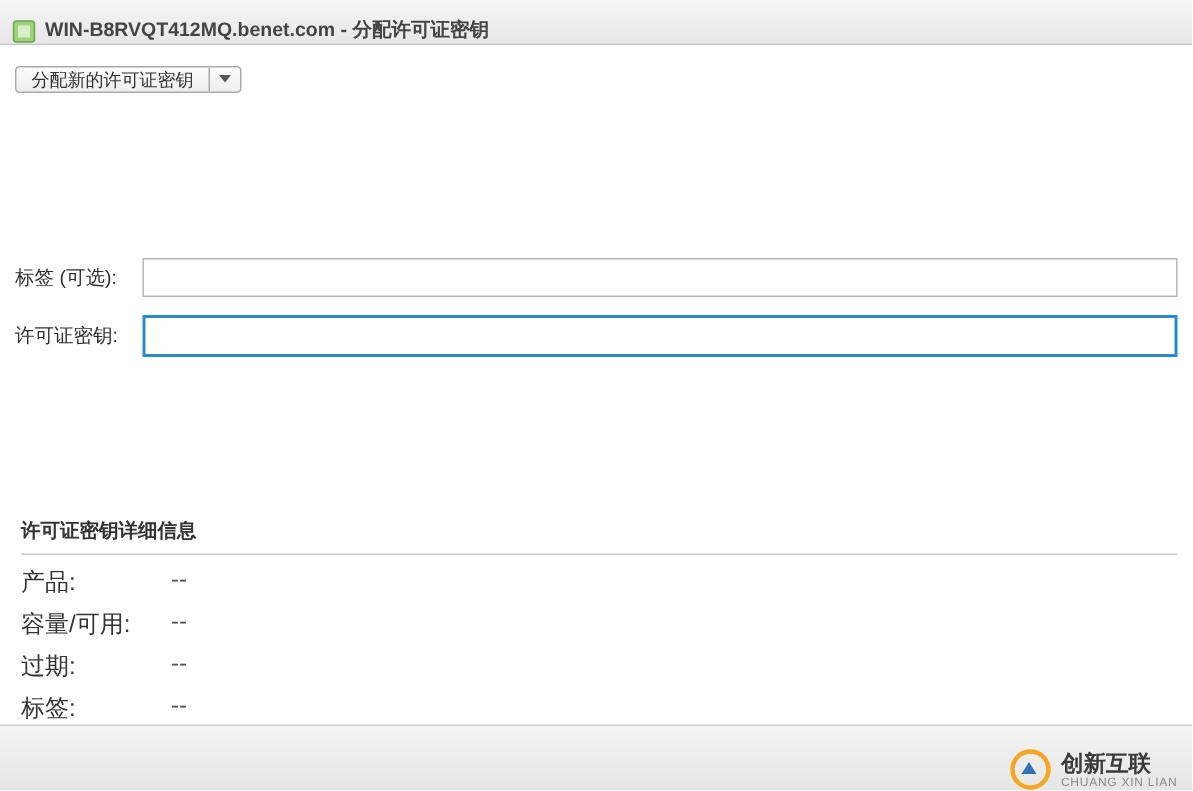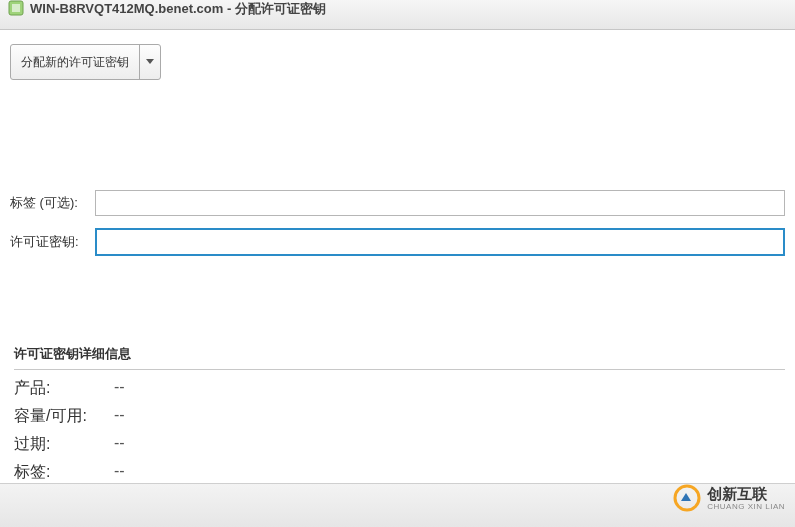--- a/index.html
+++ b/index.html
@@ -11,21 +11,21 @@
       width: 795px;
       height: 527px;
       overflow: hidden;
       position: relative;
     }
     .titlebar {
       background: linear-gradient(#f6f6f6, #e7e7e7);
       border-bottom: 1px solid #c6c6c6;
       height: 30px;
       display: flex;
-      align-items: flex-start;
+      align-items: flex-end;
       padding: 0 8px;
     }
     .titlebar-icon {
       width: 16px;
       height: 16px;
       margin-right: 6px;
       display: inline-flex;
     }
     .titlebar-text {
       font-weight: bold;
@@ -33,21 +33,21 @@
       font-size: 13px;
     }
     .toolbar {
       padding: 14px 10px 10px 10px;
     }
     .split-button {
       display: inline-flex;
       border: 1px solid #aaa;
       border-radius: 3px;
       background: linear-gradient(#fdfdfd, #ededed);
-      height: 36px;
+      height: 18px;
       overflow: hidden;
       cursor: pointer;
     }
     .split-button-main {
       padding: 4px 10px;
       border-right: 1px solid #aaa;
       display: flex;
       align-items: center;
       font-size: 12px;
       color: #333;
@@ -114,21 +114,21 @@
     .bottom-bar {
       position: absolute;
       bottom: 0;
       left: 0;
       right: 0;
       height: 44px;
       background: linear-gradient(#f3f3f3, #e6e6e6);
       border-top: 1px solid #cfcfcf;
       display: flex;
       justify-content: flex-end;
-      align-items: flex-start;
+      align-items: flex-end;
       padding-right: 10px;
     }
     .brand {
       display: flex;
       align-items: center;
       gap: 6px;
     }
     .brand-icon {
       width: 28px;
       height: 28px;

